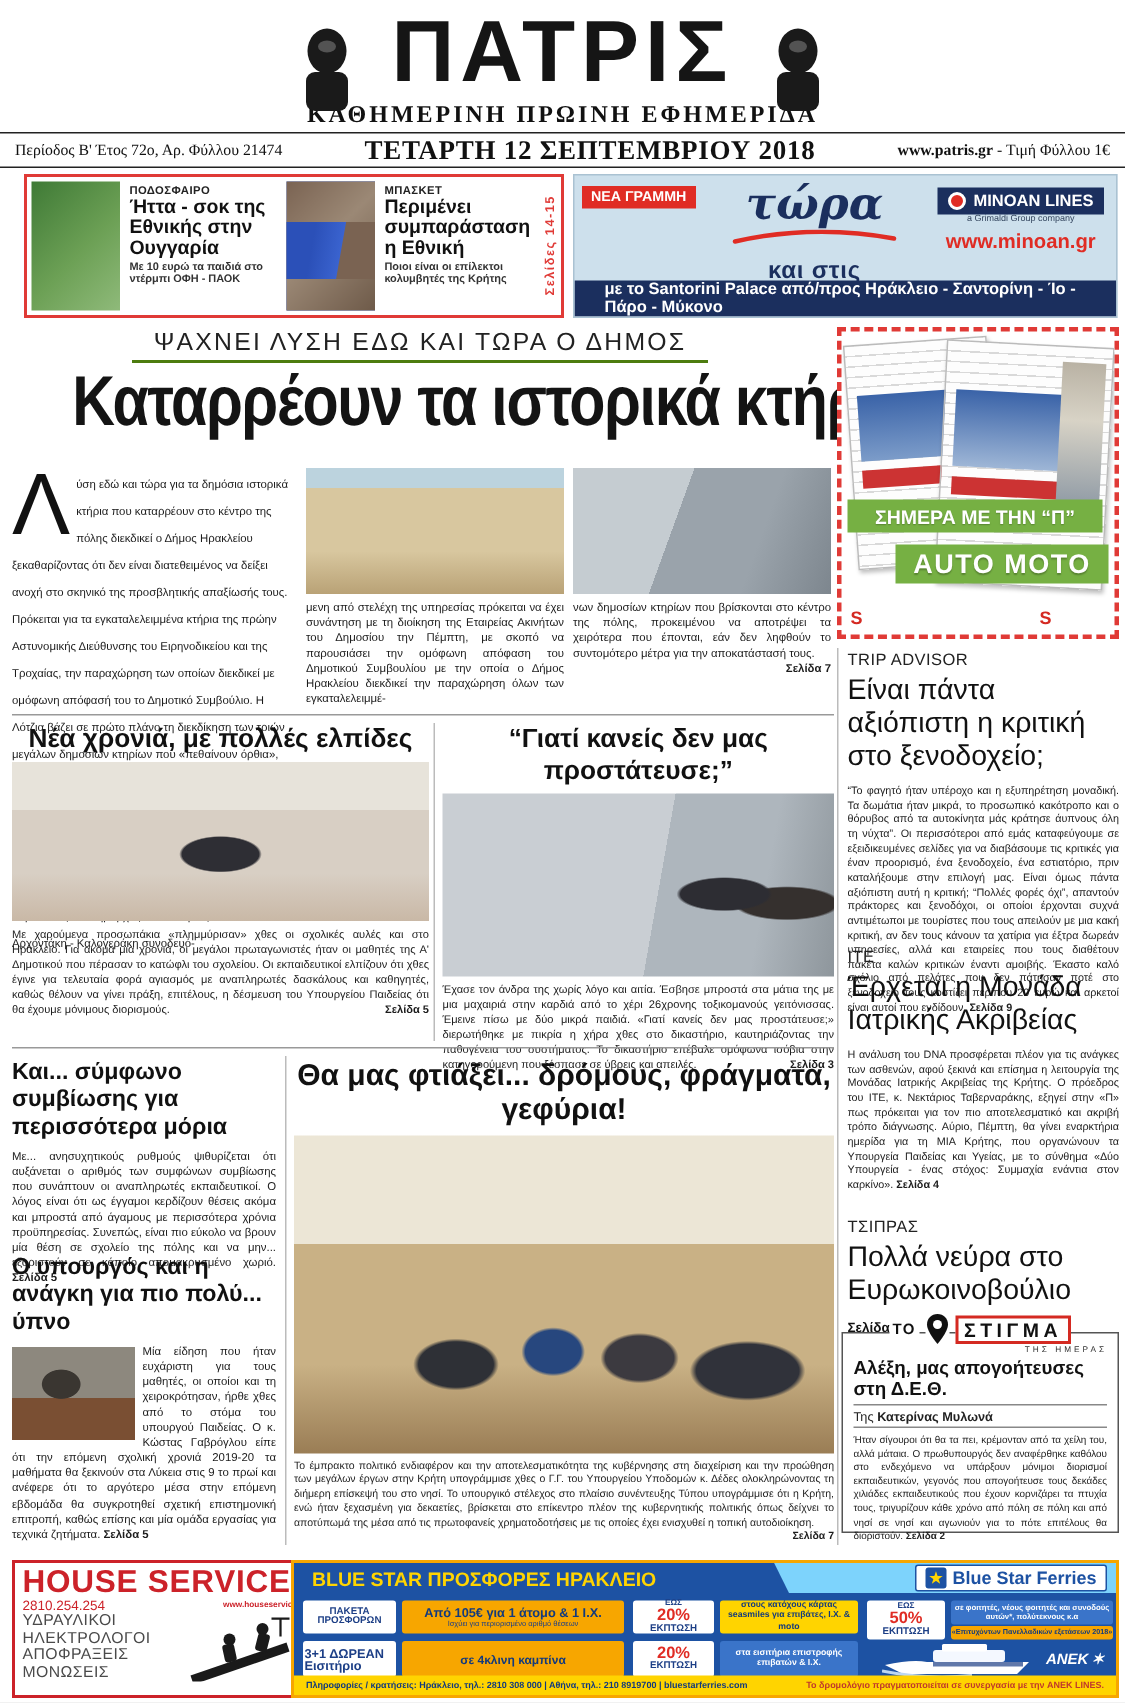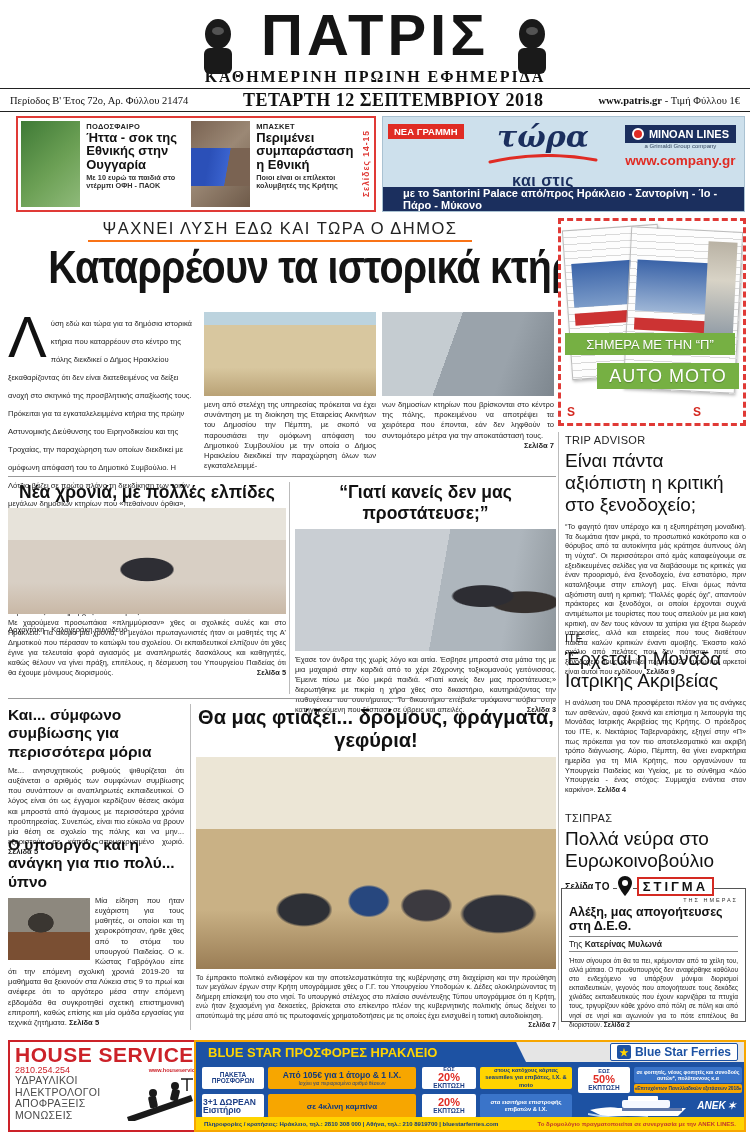--- a/index.html
+++ b/index.html
@@ -32,31 +32,31 @@
   
   .minoan{background:#cde0ec;border:1px solid #aac2d2;overflow:hidden;}
   .minoan-badge{background:#e02c24;color:#fff;font-weight:bold;font-size:9.5px;padding:2px 6px;display:inline-block;}
   .minoan-script{font-family:"DejaVu Serif",serif;font-style:italic;font-weight:bold;font-size:30px;color:#1b2f5e;line-height:.9;}
   .minoan-line2{font-weight:bold;color:#1b2f5e;font-size:20px;letter-spacing:.5px;}
   .minoan-brandbox{background:#1b2f5e;color:#fff;font-weight:bold;font-size:11px;padding:3px 7px;display:flex;align-items:center;gap:5px;}
   .minoan-gr{font-size:6px;color:#33455e;}
   .minoan-url{color:#e02c24;font-weight:bold;font-size:13.5px;}
   .minoan-bottom{background:#1b2f5e;color:#fff;font-weight:bold;font-size:11px;display:flex;align-items:center;justify-content:center;padding-left:20px;}
   
-  .kicker{font-size:16.5px;letter-spacing:1.5px;color:#222;border-bottom:2px solid #f97316;padding:0 14px 3px;}
+  .kicker{font-size:16.5px;letter-spacing:1.5px;color:#222;border-bottom:2px solid #4d7c0f;padding:0 14px 3px;}
   .main-headline{
     font-weight:bold;font-size:47px;color:#141414;line-height:1;white-space:nowrap;
     transform:scaleX(.84);transform-origin:50% 50%;letter-spacing:-1px;
   }
   
   .promo{border:3px dashed #e03a36;background:#fff;overflow:hidden;}
   .promo-thumb{position:absolute;background:
      repeating-linear-gradient(#fdfdfd 0 6px,#d9d9d9 6px 7px);
      border:1px solid #bbb;box-shadow:1px 2px 3px rgba(0,0,0,.25);}
-  .promo-banner{position:absolute;background:#76b043;color:#fff;font-weight:normal;
+  .promo-banner{position:absolute;background:#76b043;color:#fff;font-weight:bold;
      display:flex;align-items:center;justify-content:center;text-shadow:0 1px 1px rgba(0,0,0,.25);}
   
   .body-text{font-size:7.6px;line-height:1.34;text-align:justify;color:#1c1c1c;}
   .body-text b{white-space:nowrap;}
   .caption-text{font-size:7.4px;line-height:1.35;text-align:justify;color:#1c1c1c;}
   .dropcap{float:left;font-size:58px;line-height:.8;padding:2px 4px 0 0;color:#111;}
   .sec-title{font-weight:bold;color:#111;text-align:center;}
   .side-label{font-size:11px;color:#222;letter-spacing:.3px;}
   .side-title{font-size:19px;color:#111;line-height:1.16;}
   .pageref{font-weight:bold;}
@@ -147,21 +147,21 @@
           <path d="M2 8 Q55 -4 108 6" stroke="#e02c24" stroke-width="3" fill="none" stroke-linecap="round"></path>
         </svg>
       <div class="minoan-line2"><span style="font-size:16px;">και στις</span> <span>ΚΥΚΛΑΔΕΣ</span></div>
     </div>
     <div class="abs" style="right:8px;top:8px;text-align:center;">
       <div class="minoan-brandbox">
         <span style="width:12px;height:12px;border-radius:50%;background:#e02c24;display:inline-block;border:2px solid #fff;"></span>
         <span>MINOAN LINES</span>
       </div>
       <div class="minoan-gr">a Grimaldi Group company</div>
-      <div class="minoan-url" style="margin-top:4px;">www.company.gr</div>
+      <div class="minoan-url" style="margin-top:4px;">www.minoan.gr</div>
     </div>
     <div class="abs minoan-bottom" style="left:0;bottom:0;width:100%;height:24px;">με το Santorini Palace από/προς Ηράκλειο - Σαντορίνη - Ίο - Πάρο - Μύκονο</div>
   </div>
 
   <div class="abs" style="left:0;top:219px;width:560px;text-align:center;">
     <span class="kicker">ΨΑΧΝΕΙ ΛΥΣΗ ΕΔΩ ΚΑΙ ΤΩΡΑ Ο ΔΗΜΟΣ</span>
   </div>
   <div class="abs" style="left:4px;top:243px;width:552px;text-align:center;">
     <div class="main-headline">Καταρρέουν τα ιστορικά κτήρια</div>
   </div>
@@ -328,21 +328,21 @@
         <circle cx="50" cy="9" r="4" fill="#1a1a1a"></circle>
         <rect x="46" y="12" width="8" height="12" rx="2" fill="#1a1a1a" transform="rotate(14 50 18)"></rect>
         <path d="M56 2 L68 2 M62 2 L62 14" stroke="#1a1a1a" stroke-width="1.5"></path>
         <path d="M40 30 L64 22" stroke="#1a1a1a" stroke-width="2"></path>
       </svg>
     </div>
 
   </div>
 
   <div class="abs bluestar" style="left:194px;top:1040px;width:552px;height:92px;">
-    <div style="position:absolute;left:0;top:0;width:100%;height:20px;background:#e5e5e5;display:flex;align-items:center;justify-content:space-between;padding:0 6px 0 0;">
+    <div style="position:absolute;left:0;top:0;width:100%;height:20px;background:#7dd3fc;display:flex;align-items:center;justify-content:space-between;padding:0 6px 0 0;">
       <div class="bs-headerband" style="width:330px;height:20px;">BLUE STAR ΠΡΟΣΦΟΡΕΣ ΗΡΑΚΛΕΙΟ</div>
       <div class="bs-logo">
         <span class="bs-star">★</span>
         <span>Blue Star Ferries</span>
       </div>
     </div>
 
     <div class="abs bs-white" style="left:6px;top:25px;width:62px;height:22px;font-size:6.5px;font-weight:bold;text-align:center;">ΠΑΚΕΤΑ ΠΡΟΣΦΟΡΩΝ</div>
     <div class="abs bs-orange" style="left:72px;top:25px;width:148px;height:22px;">
       <span style="font-size:8.5px;">Από 105€ για 1 άτομο &amp; 1 Ι.Χ.</span>

